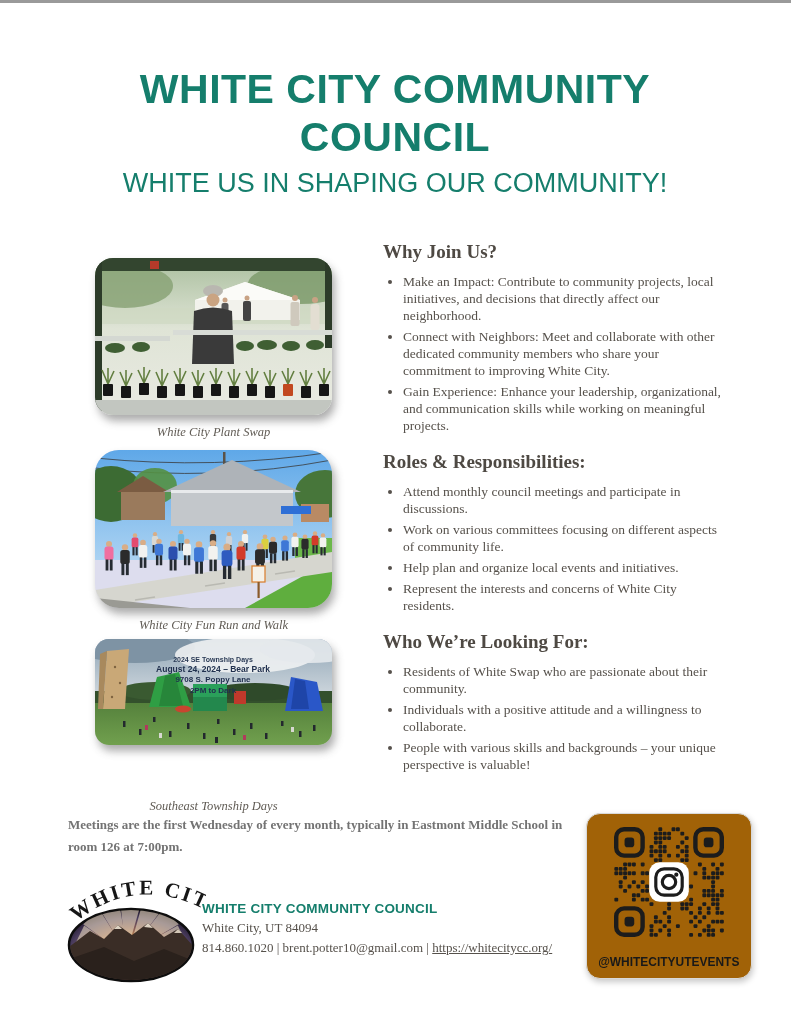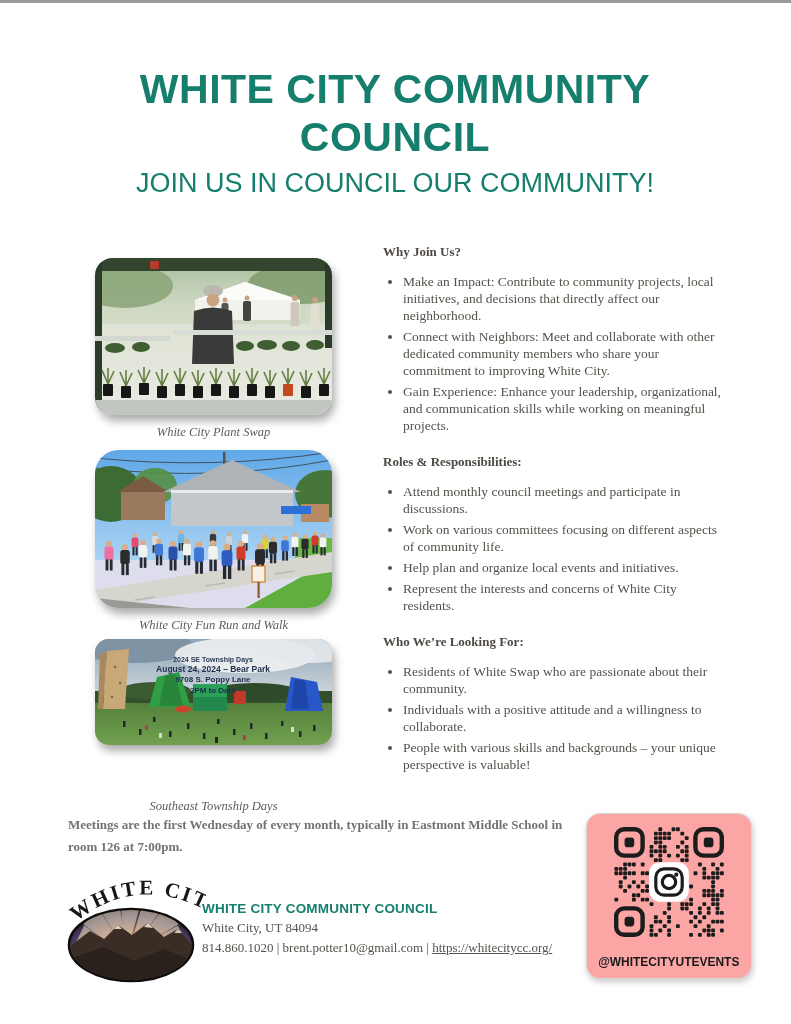--- a/index.html
+++ b/index.html
@@ -43,21 +43,21 @@
   .photo-overlay .ov0{font-size:7px; color:#2a3a55;}
   .photo-overlay .ov1{font-size:8.5px;}
   .photo-overlay .ov2,.photo-overlay .ov3{font-size:8px;}
   
   .content{
     position:absolute; left:383px; top:240px; width:341px;
     font-size:13.5px; line-height:17px;
   }
   .sec-block{margin-bottom:19px;}
   .sec-heading{
-    margin:0 0 13px 0; font-size:13px; font-weight:700; color:#4e4943;
+    margin:0 0 13px 0; font-size:19px; font-weight:700; color:#4e4943;
   }
   ul.bullets{margin:0; padding-left:20px; list-style:disc;}
   ul.bullets li{margin-bottom:4px;}
   
   .meetings{
     position:absolute; left:68px; top:811px; width:505px;
     font-weight:700; font-size:13px; line-height:22px; color:#737373;
   }
   .logo{position:absolute; left:64px; top:864px; width:142px; height:118px;}
   .logo svg{display:block; width:100%; height:100%;}
@@ -66,38 +66,38 @@
     font-family:"Liberation Sans", sans-serif; font-weight:700;
     font-size:13.5px; color:var(--teal); letter-spacing:.2px;
   }
   .org-address{font-size:13px; margin-top:4px;}
   .org-contact{font-size:13px; margin-top:4px;}
   .org-contact a{color:var(--body); text-decoration:underline;}
   
   .qr-card{
     position:absolute; left:586px; top:810px; width:166px; height:166px;
     box-sizing:border-box; padding:13px 8px 9px;
-    background:#fca5a5; border:1px solid #d9d9d9; border-radius:14px;
+    background:#a16207; border:1px solid #d9d9d9; border-radius:14px;
     box-shadow:1px 3px 6px rgba(0,0,0,.22);
     display:flex; flex-direction:column; align-items:center; justify-content:space-between;
   }
   #qr-box{width:110px; height:110px;}
   #qr-box svg{display:block; width:100%; height:100%;}
   .qr-handle{
     font-family:"Liberation Sans", sans-serif; font-weight:700; font-size:13px;
     color:#191919; white-space:nowrap; transform:scaleX(.92); letter-spacing:0;
   }
 </style>
 </head>
 <body>
 
 <div class="page">
 
   <div class="title">WHITE CITY COMMUNITY COUNCIL</div>
-  <div class="subtitle">JOIN US IN COUNCIL OUR COMMUNITY!</div>
+  <div class="subtitle">WHITE US IN SHAPING OUR COMMUNITY!</div>
 
   <div class="photo" id="photo1">
     <svg viewBox="0 0 237 157" preserveAspectRatio="none">
       <defs>
         <linearGradient id="p1bg" x1="0" y1="0" x2="0" y2="1">
           <stop offset="0" stop-color="#aabf9e"></stop>
             <stop offset=".45" stop-color="#dfe4d6"></stop>
             <stop offset="1" stop-color="#e9eae2"></stop>
         </linearGradient>
       </defs>

